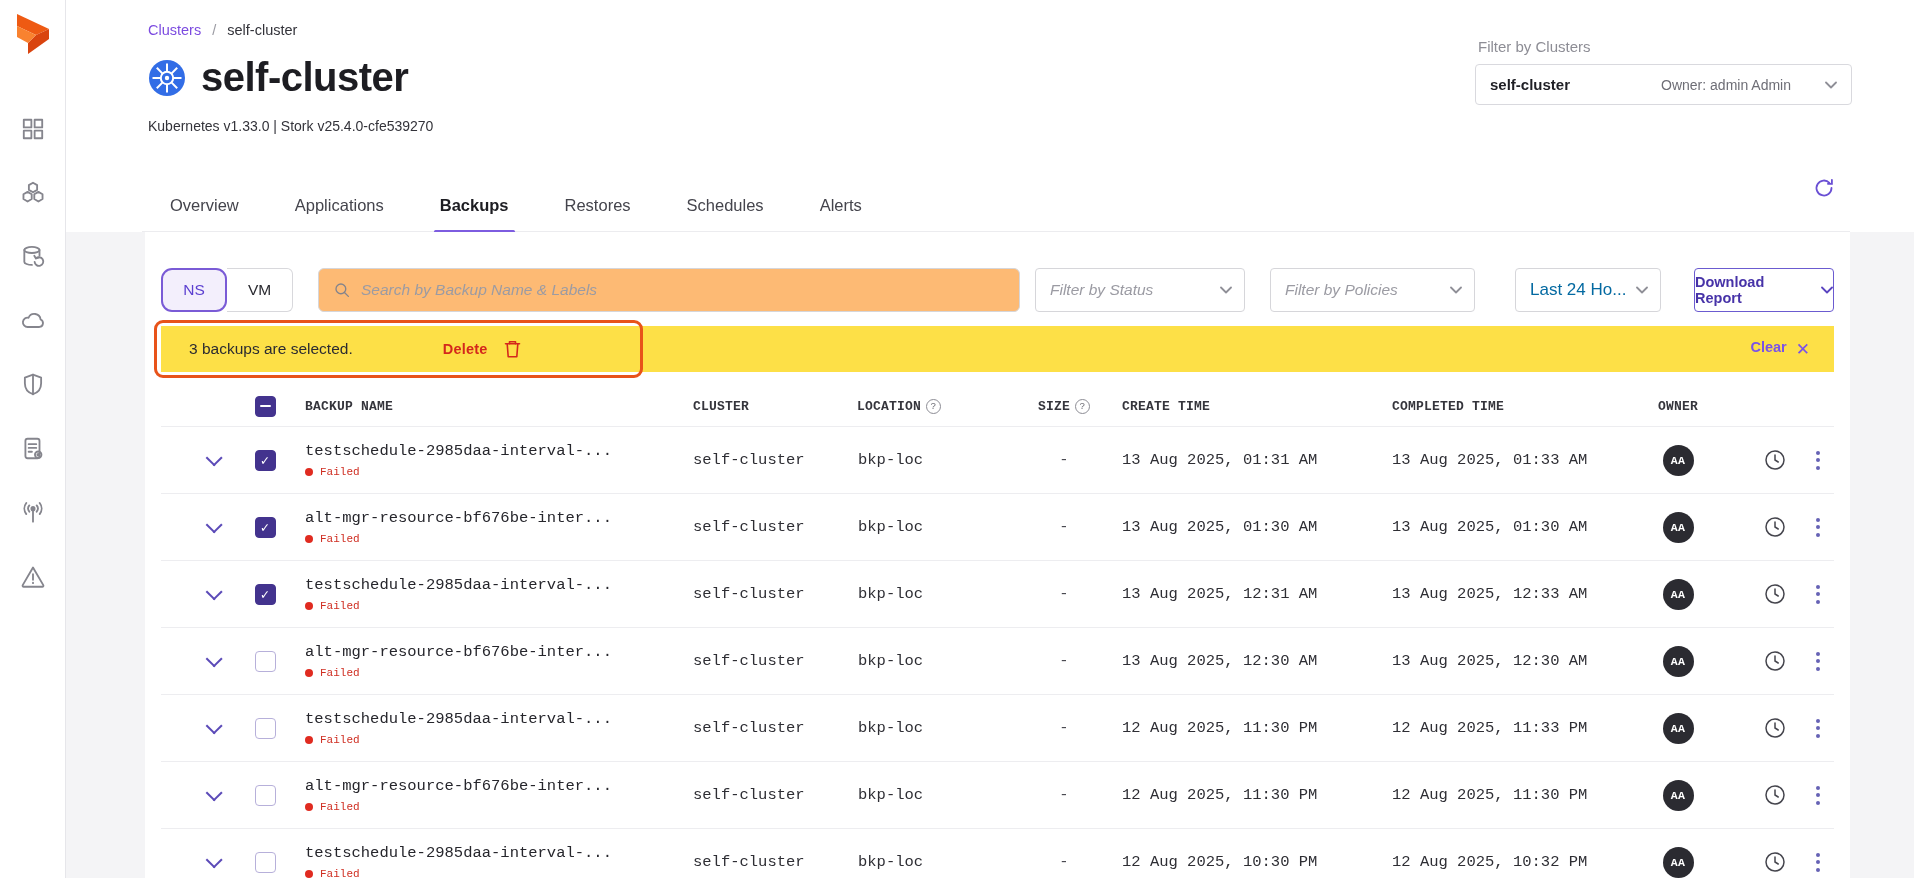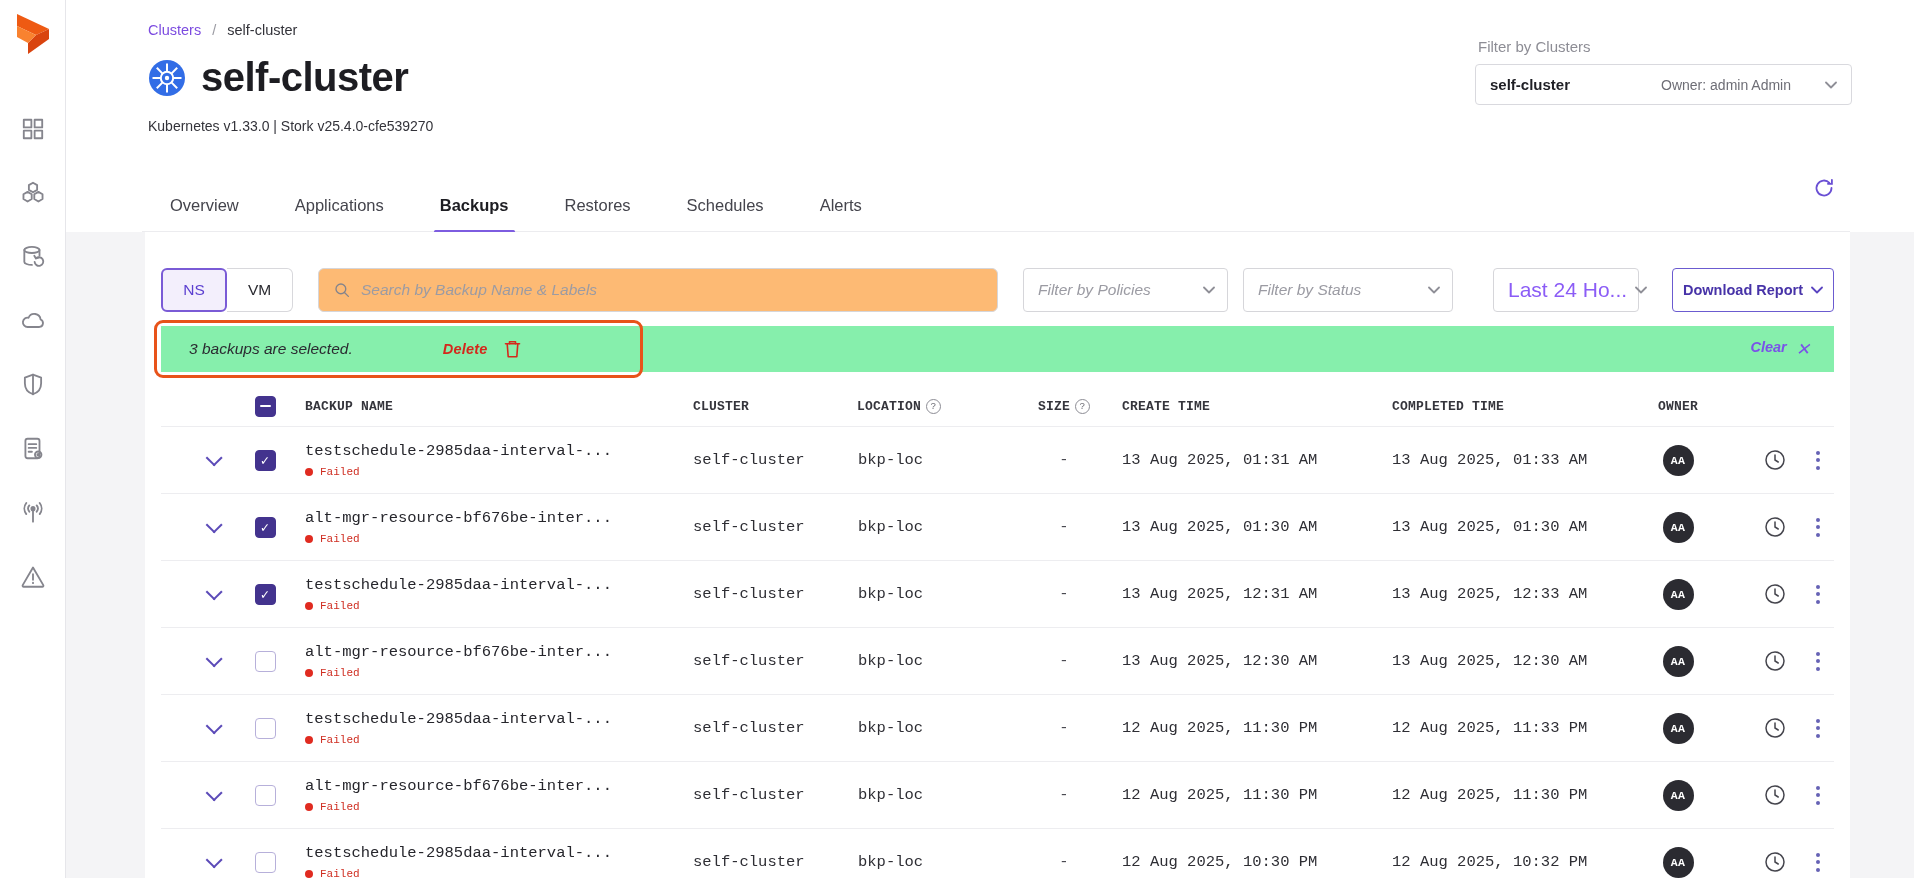--- a/index.html
+++ b/index.html
@@ -51,44 +51,44 @@
   .card { position:absolute; left:145px; top:232px; width:1705px; height:646px;
     background:#ffffff; padding:36px 16px 0 16px; overflow:hidden; }
 
   
   .toolbar { display:flex; align-items:center; height:44px; }
   .scope-toggle { display:flex; }
   .scope-btn { width:66px; height:44px; display:flex; align-items:center; justify-content:center;
     font-size:15.5px; border:1px solid #d8d8dc; background:#fff; color:#2a2a30; cursor:pointer; }
   .scope-btn:first-child { border-radius:6px 0 0 6px; }
   .scope-btn:last-child { border-radius:0 6px 6px 0; border-left:none; }
-  .scope-btn.selected { border:2px solid #7a5bd6; background:#f3effc; color:#5b3fd0; border-radius:6px; }
+  .scope-btn.selected { border:2px solid #7a5bd6; background:#f3effc; color:#5b3fd0; border-radius:11px; }
   .search-box { flex:1; height:44px; margin-left:25px; border:1px solid #d6d6da; border-radius:6px;
     display:flex; align-items:center; padding:0 14px; background:#fdba74; }
   .search-box svg { width:18px; height:18px; stroke:#84848c; fill:none; stroke-width:1.8; stroke-linecap:round; }
   .search-box input { border:none; outline:none; flex:1; margin-left:10px; font-size:15.5px;
     font-style:italic; font-family:"Liberation Sans", sans-serif; color:#3a3a40; background:transparent; }
   .search-box input::placeholder { color:#9b9ba3; }
   .select-box { height:44px; border:1px solid #d6d6da; border-radius:4px; background:#fff;
     display:flex; align-items:center; padding:0 12px 0 14px; cursor:pointer; }
   .select-box .ph { font-size:15.5px; font-style:italic; color:#9b9ba3; flex:1; }
-  .select-box .val { font-size:21px; color:#8b5cf6; flex:1; white-space:nowrap; }
+  .select-box .val { font-size:17px; color:#0369a1; flex:1; white-space:nowrap; }
   .w-status { width:210px; margin-left:15px; }
   .w-policies { width:205px; margin-left:25px; }
   .w-range { width:146px; margin-left:40px; }
   .caret { width:12px; height:8px; margin-left:8px; flex:none; }
   .caret polyline { fill:none; stroke:#8f8f97; stroke-width:1.8; stroke-linecap:round; stroke-linejoin:round; }
-  .download-btn { width:162px; height:44px; margin-left:33px; border:1px solid #6b5bd0; border-radius:4px;
+  .download-btn { width:140px; height:44px; margin-left:33px; border:1px solid #6b5bd0; border-radius:4px;
     background:#fff; display:flex; align-items:center; justify-content:center; cursor:pointer; }
   .download-btn span { font-size:14.5px; font-weight:700; color:#4733a8; }
   .download-btn .caret polyline { stroke:#5a44c0; }
 
   
   .banner-wrap { position:relative; margin-top:14px; }
-  .banner { height:46px; background:#86efac; display:flex; align-items:center; padding:0 24px 0 28px;font-style:italic; }
+  .banner { height:46px; background:#fde047; display:flex; align-items:center; padding:0 24px 0 28px; }
   .banner-msg { font-size:15.5px; color:#2b2b31; }
   .delete-btn { display:flex; align-items:center; gap:16px; margin-left:90px; cursor:pointer; }
   .delete-btn span { font-size:14.5px; font-weight:700; color:#d4281c; letter-spacing:0.2px; }
   .delete-btn svg { width:19px; height:20px; stroke:#d4281c; fill:none; stroke-width:1.6; stroke-linecap:round; stroke-linejoin:round; }
   .clear-btn { margin-left:auto; display:flex; align-items:flex-start; gap:9px; cursor:pointer; }
   .clear-btn span { font-size:14.5px; font-weight:700; color:#7a52e8; }
   .clear-btn .x { font-size:17px; font-weight:400; color:#7a52e8; }
   .annotation { position:absolute; left:-7px; top:-6px; width:489px; height:58px;
     border:3px solid #e8531a; border-radius:9px; pointer-events:none; z-index:4; }
 
@@ -260,29 +260,29 @@
     </div>
 
     <div class="search-box">
       <svg viewBox="0 0 24 24">
           <circle cx="10.5" cy="10.5" r="6.5"></circle>
           <line x1="15.3" y1="15.3" x2="20.5" y2="20.5"></line>
         </svg>
       <input type="text" placeholder="Search by Backup Name &amp; Labels" style="">
     </div>
 
-    <div class="select-box w-policies">
-      <span class="ph">Filter by Policies</span>
+    <div class="select-box w-status">
+      <span class="ph">Filter by Status</span>
       <svg class="caret" viewBox="0 0 12 8">
           <polyline points="1,1.5 6,6.5 11,1.5"></polyline>
         </svg>
     </div>
 
-    <div class="select-box w-status">
-      <span class="ph">Filter by Status</span>
+    <div class="select-box w-policies">
+      <span class="ph">Filter by Policies</span>
       <svg class="caret" viewBox="0 0 12 8">
           <polyline points="1,1.5 6,6.5 11,1.5"></polyline>
         </svg>
     </div>
 
     <div class="select-box w-range">
       <span class="val">Last 24 Ho...</span>
       <svg class="caret" viewBox="0 0 12 8">
           <polyline points="1,1.5 6,6.5 11,1.5"></polyline>
         </svg>

